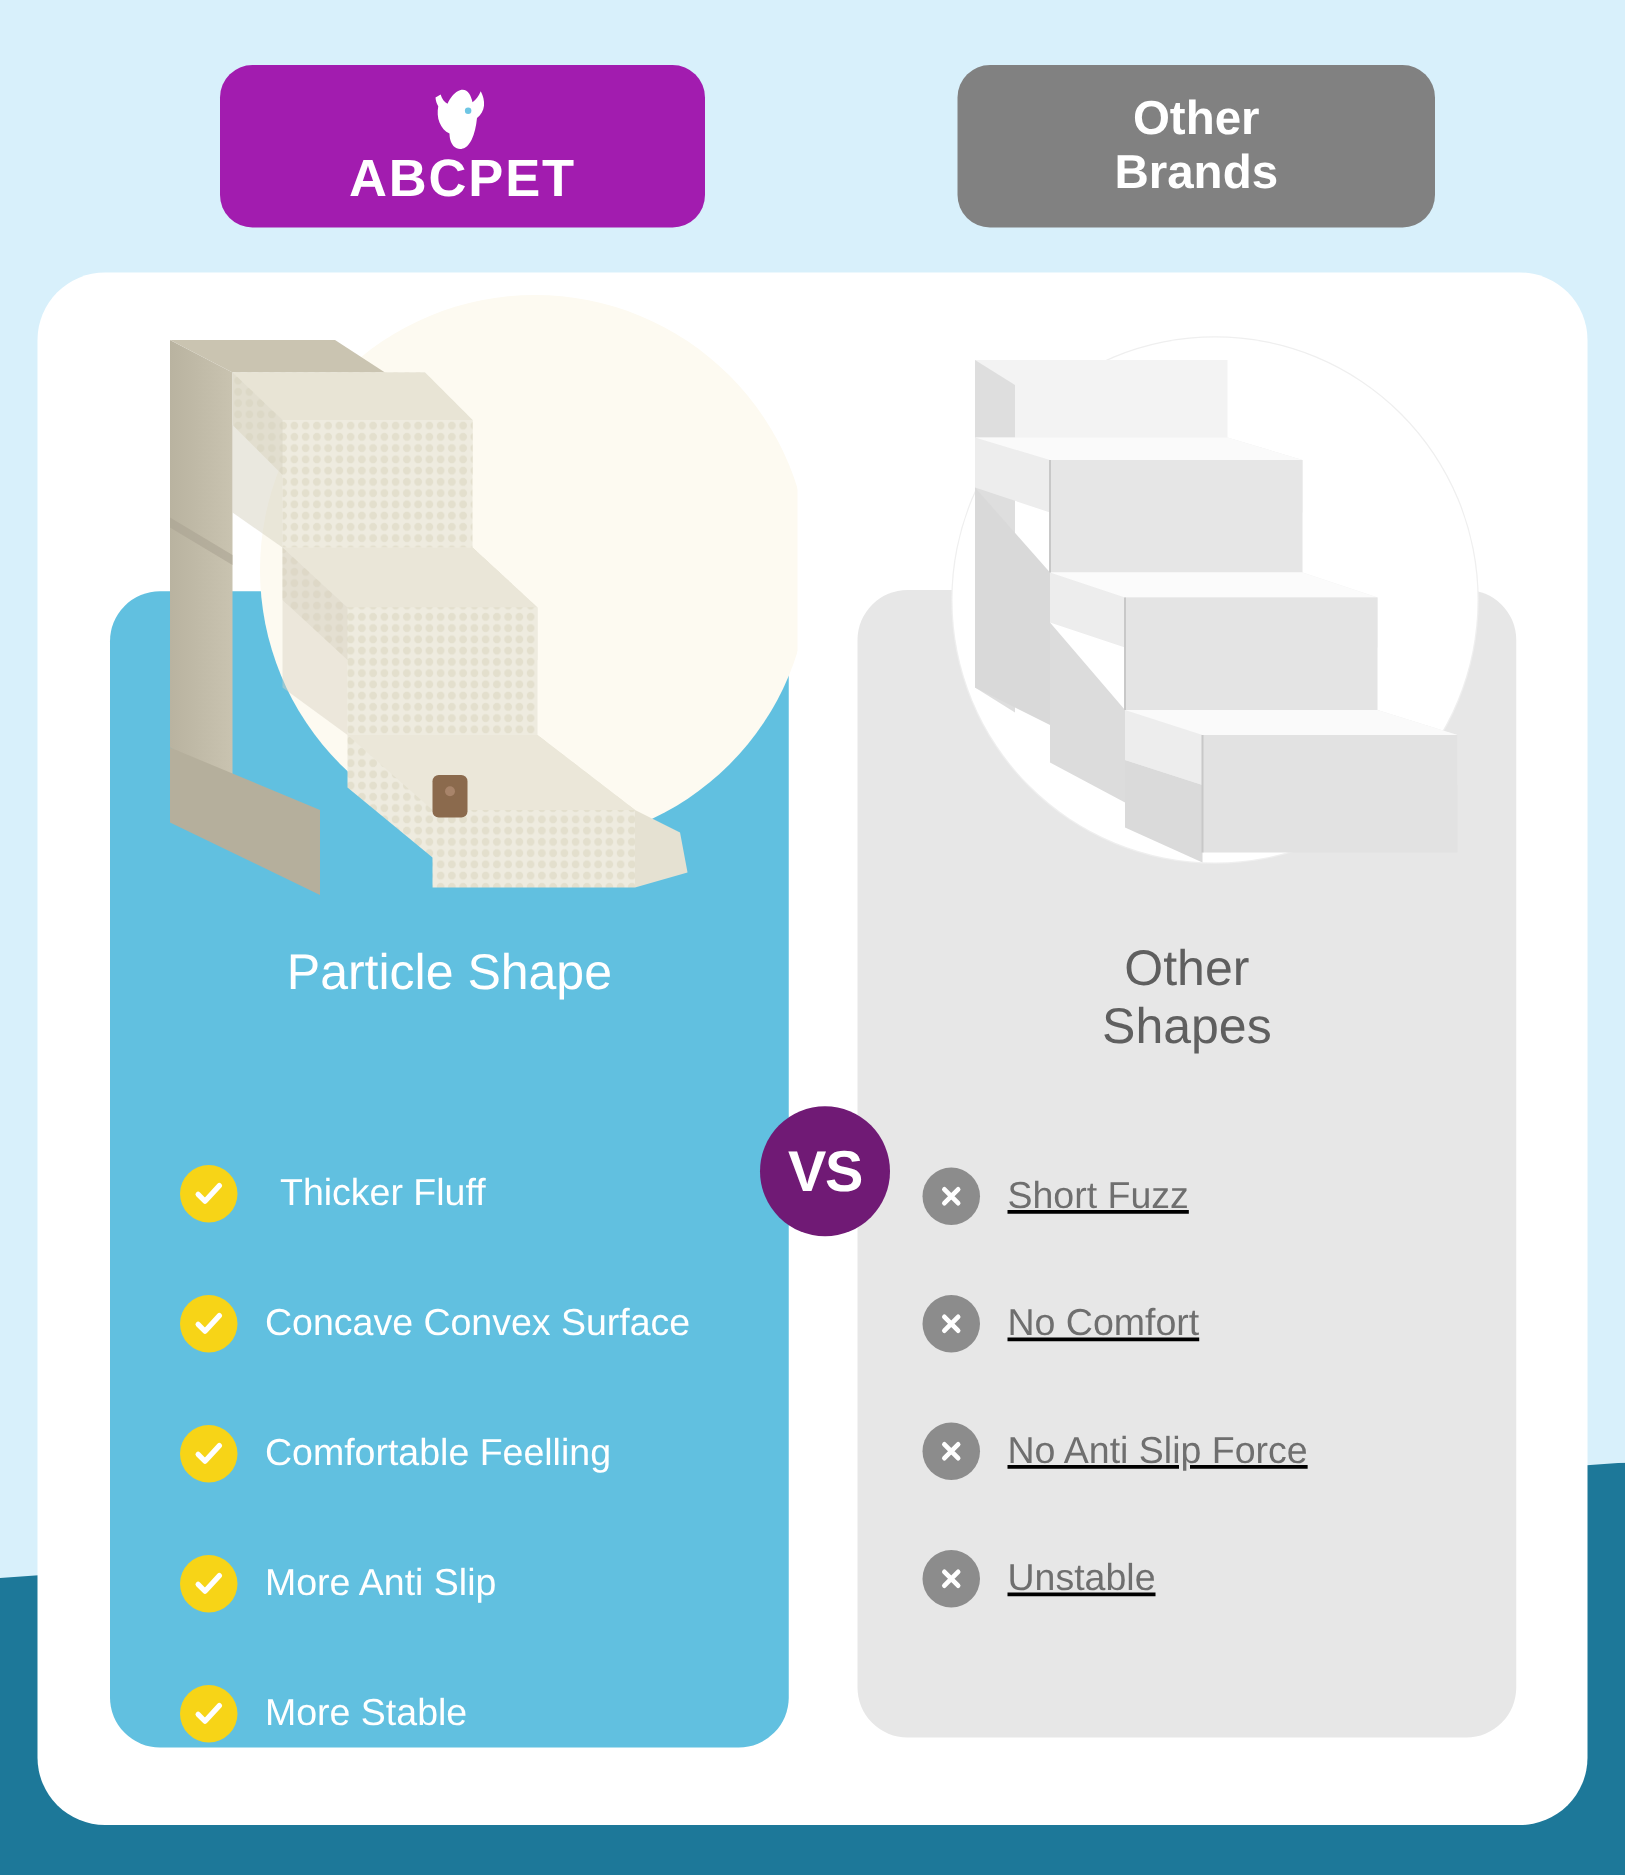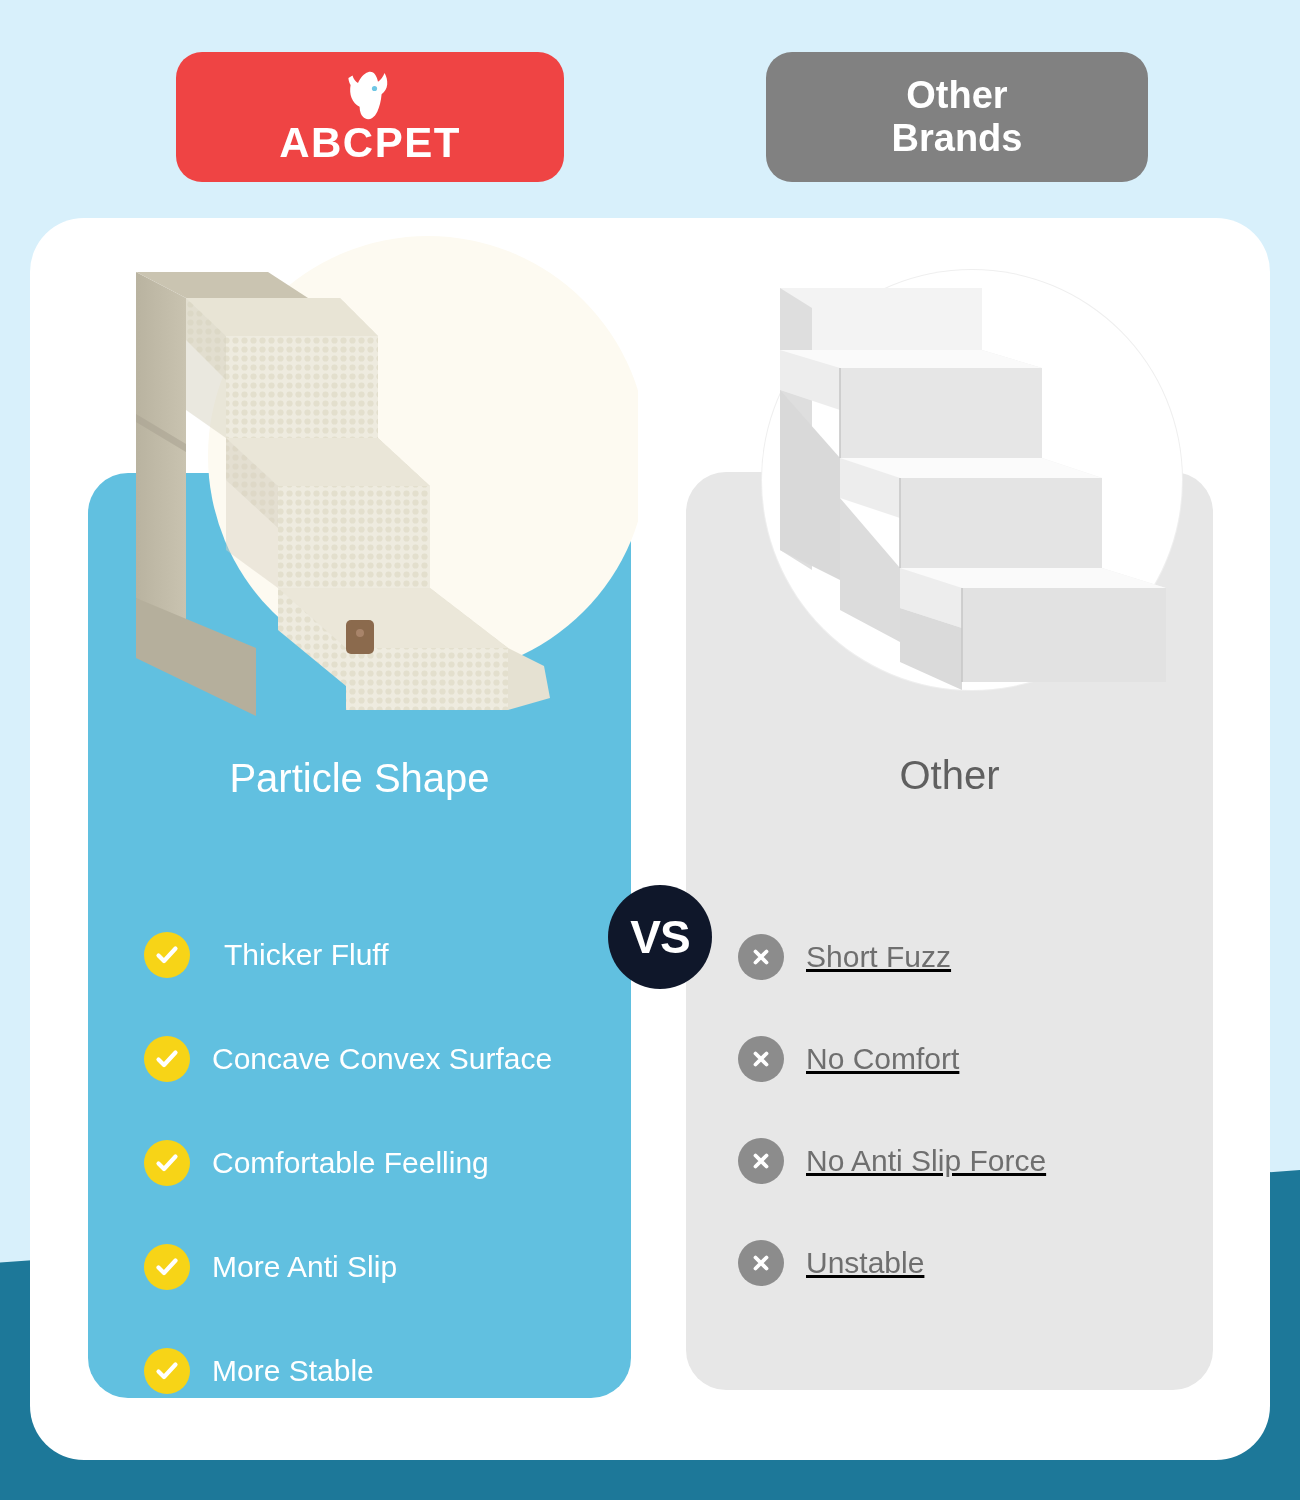--- a/index.html
+++ b/index.html
@@ -34,21 +34,21 @@
     left: 0;
     width: 1300px;
     height: 130px;
   }
   .brand-badge {
     position: absolute;
     left: 176px;
     top: 0;
     width: 388px;
     height: 130px;
-    background: #ef4444;
+    background: #a21caf;
     border-radius: 26px;
     display: flex;
     flex-direction: column;
     align-items: center;
     justify-content: center;
     gap: 2px;
   }
   .brand-logo-icon { width: 60px; height: 52px; display: block; margin-bottom: -2px; }
   .brand-name {
     color: #ffffff;
@@ -176,21 +176,21 @@
   .panel-blue .feature-item:first-child .feature-label { padding-left: 12px; }
 
   
   .vs-badge {
     position: absolute;
     left: 608px;
     top: 885px;
     width: 104px;
     height: 104px;
     border-radius: 50%;
-    background: #0f172a;
+    background: #701a75;
     display: flex;
     align-items: center;
     justify-content: center;
     z-index: 5;
   }
   .vs-badge span {
     color: #ffffff;
     font-size: 46px;
     font-weight: bold;
     letter-spacing: -1px;
@@ -272,20 +272,21 @@
           </svg>
       </span>
       <span class="feature-label">More Stable</span>
     </div>
   </div>
 </div>
 
 <div class="panel panel-gray">
   <div class="panel-title">
     <div>Other</div>
+    <div>Shapes</div>
   </div>
 
   <div class="feature-list">
     <div class="feature-item">
       <span class="mark mark-cross">
         <svg width="26" height="26" viewBox="0 0 26 26">
             <path d="M7.5 7.5 L18.5 18.5 M18.5 7.5 L7.5 18.5" stroke="#ffffff" stroke-width="3.8" fill="none" stroke-linecap="round"></path>
           </svg>
       </span>
       <span class="feature-label">Short Fuzz</span>

